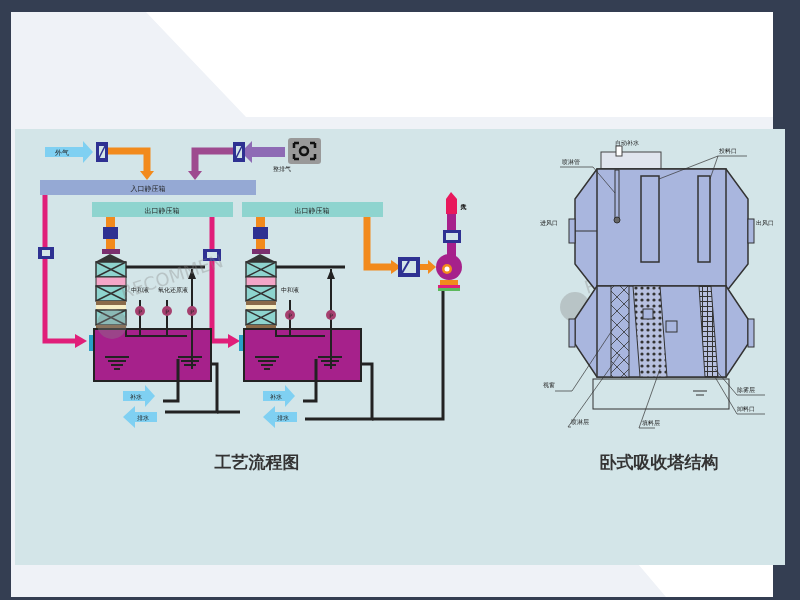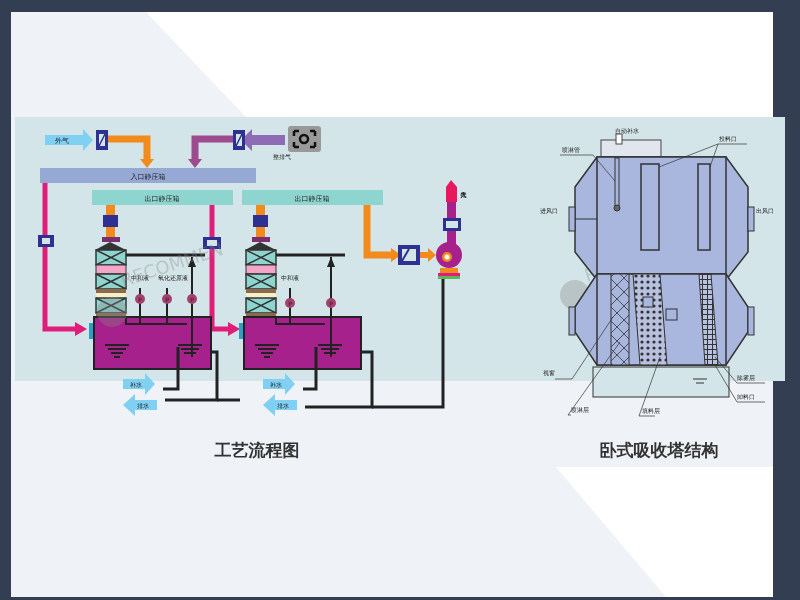--- a/index.html
+++ b/index.html
@@ -1,19 +1,19 @@
 <!DOCTYPE html>
 <html><head>
 <meta charset="utf-8">
 <style>
   html, body { margin:0; padding:0; }
   body { width:800px; height:600px; background:#343e52; position:relative; overflow:hidden; font-family:"DejaVu Sans", sans-serif; }
   #slide { position:absolute; left:11px; top:12px; width:762px; height:585px; background:#ffffff; overflow:hidden; }
   #slide-bg { position:absolute; left:0; top:0; }
-  #panel { position:absolute; left:15px; top:117px; width:770px; height:264px; background:#d3e5e8; }
+  #panel { position:absolute; left:15px; top:129px; width:770px; height:436px; background:#d3e5e8; }
   svg text { font-family:"DejaVu Sans", sans-serif; }
   .lbl { font-size:7px; fill:#222; }
   .lbl-s { font-size:6px; fill:#222; }
   .title-big { font-size:17px; font-weight:bold; fill:#333; }
 </style>
 </head>
 <body>
 
 <div id="slide">
   <svg id="slide-bg" width="762" height="585">

